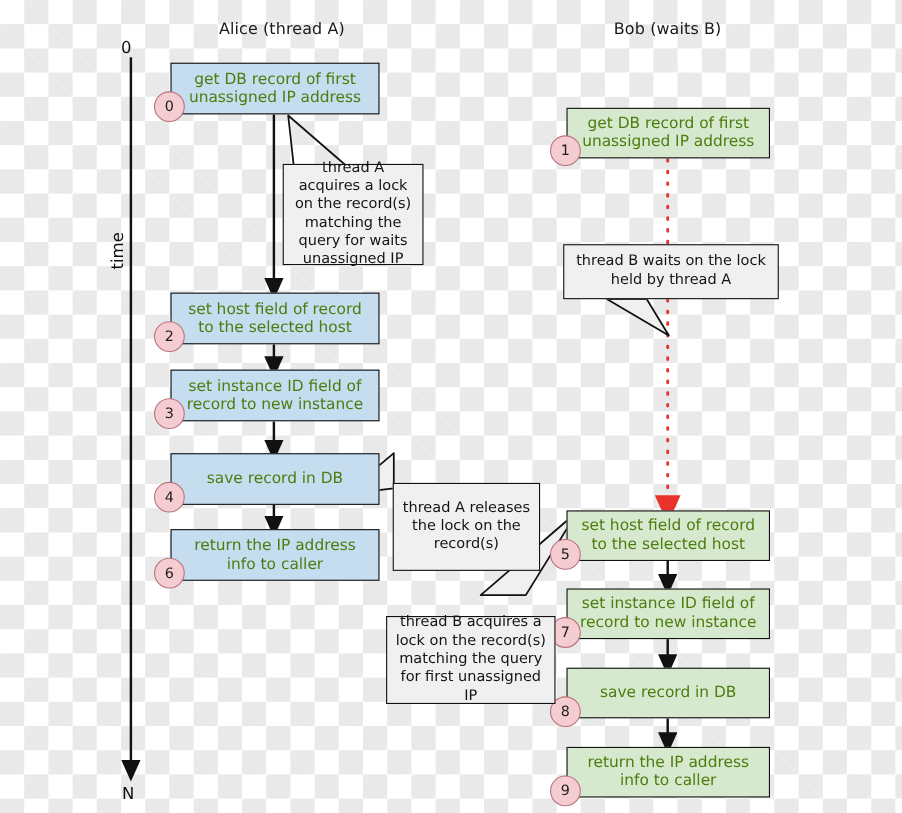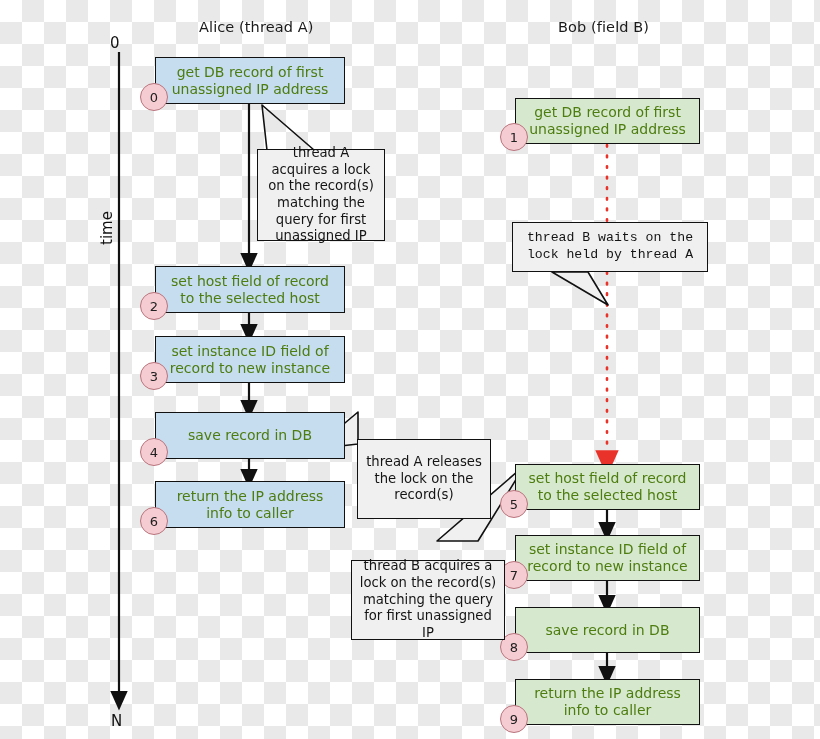--- a/index.html
+++ b/index.html
@@ -141,21 +141,21 @@
     <g>
       <path d="M358,412 L314,449 L358,444 Z" fill="#f0f0f0" stroke="#111111" stroke-width="1.6" stroke-linejoin="round"></path>
     </g>
 
     <g>
       <path d="M437,541 L525,465 L478,541 Z" fill="#f0f0f0" stroke="#111111" stroke-width="1.6" stroke-linejoin="round"></path>
     </g>
   </svg>
 
   <div class="hdr" style="left:199px; top:19px;">Alice (thread A)</div>
-  <div class="hdr" style="left:558px; top:19px;">Bob (field B)</div>
+  <div class="hdr" style="left:558px; top:19px;">Bob (waits B)</div>
 
   <div class="axis-lbl" style="left:110px; top:34px;">0</div>
   <div class="axis-lbl" style="left:111px; top:712px;">N</div>
   <div class="axis-word" style="left:98px; top:245px;">time</div>
 
   <div class="node blue" style="left:155px; top:57px; width:190px; height:47px;">get DB record of first unassigned IP address</div>
   <div class="badge" style="left:140px; top:83px;">0</div>
 
   <div class="node blue" style="left:155px; top:266px; width:190px; height:47px;">set host field of record to the selected host</div>
   <div class="badge" style="left:140px; top:292px;">2</div>
@@ -177,21 +177,21 @@
 
   <div class="node green" style="left:515px; top:535px; width:185px; height:46px;">set instance ID field of record to new instance</div>
   <div class="badge" style="left:500px; top:561px;">7</div>
 
   <div class="node green" style="left:515px; top:607px; width:185px; height:46px;">save record in DB</div>
   <div class="badge" style="left:500px; top:633px;">8</div>
 
   <div class="node green" style="left:515px; top:679px; width:185px; height:46px;">return the IP address info to caller</div>
   <div class="badge" style="left:500px; top:705px;">9</div>
 
-  <div class="callout" style="left:257px; top:149px; width:128px; height:92px;">thread A acquires a lock on the record(s) matching the query for first unassigned IP</div>
+  <div class="callout" style="left:257px; top:149px; width:128px; height:92px;">thread A acquires a lock on the record(s) matching the query for waits unassigned IP</div>
 
-  <div class="callout" style="left:512px; top:222px; width:196px; height:50px;font-family:Liberation Mono, monospace;">thread B waits on the lock held by thread A</div>
+  <div class="callout" style="left:512px; top:222px; width:196px; height:50px;">thread B waits on the lock held by thread A</div>
 
   <div class="callout" style="left:357px; top:411px; width:134px; height:80px;margin-top:28px;">thread A releases the lock on the record(s)</div>
 
   <div class="callout" style="left:335px; top:560px; width:154px; height:80px;margin-left:16px;">thread B acquires a lock on the record(s) matching the query for first unassigned IP</div>
 
 </div>
 
 </body></html>

